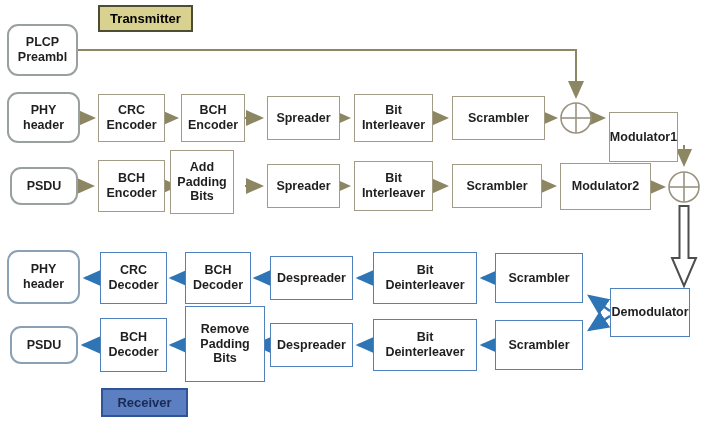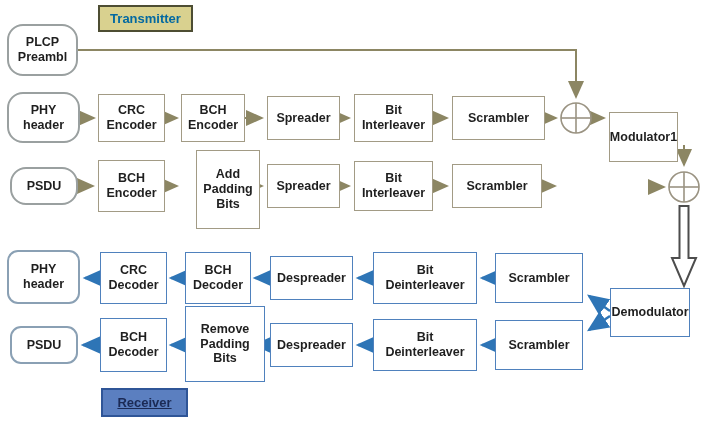--- a/index.html
+++ b/index.html
@@ -8,28 +8,28 @@
     font-family:"Liberation Sans",sans-serif;overflow:hidden;
   }
   .layer{position:absolute;left:0;top:0;width:718px;height:423px;}
   .box{
     position:absolute;display:flex;align-items:center;justify-content:center;
     text-align:center;font-weight:bold;font-size:12.5px;line-height:1.18;
     color:#1f1f1f;white-space:pre-line;background:#ffffff;box-sizing:border-box;
   }
   .tx-rect{border:1.5px solid #a29b85;}
   .rx-rect{border:1.5px solid #4f81bd;}
-  .tx-round{border:2px solid #9aa0a0;border-radius:16px;}
+  .tx-round{border:2px solid #9aa0a0;border-radius:11px;}
   .rx-round{border:2px solid #8aa0b4;border-radius:11px;}
   .tag{
     position:absolute;display:flex;align-items:center;justify-content:center;
     font-weight:bold;font-size:13px;box-sizing:border-box;
   }
-  .tag-tx{background:#d9d18f;border:2px solid #4d4d33;color:#0369a1;}
-  .tag-rx{background:#5b7fc0;border:2px solid #2f5597;color:#1b2a55;text-decoration:underline;}
+  .tag-tx{background:#d9d18f;border:2px solid #4d4d33;color:#000000;}
+  .tag-rx{background:#5b7fc0;border:2px solid #2f5597;color:#1b2a55;}
 </style>
 </head>
 <body>
 
 <div class="canvas">
 
   <svg class="layer" width="718" height="423" viewBox="0 0 718 423">
     <defs>
       <marker id="ma-tx" markerWidth="10" markerHeight="8" refX="8" refY="4" orient="auto">
         <path d="M0,0 L9,4 L0,8 z" fill="#8c8663"></path>
@@ -101,27 +101,28 @@
   <div class="box tx-rect" style="left:181px;top:94px;width:64px;height:48px">BCH
 Encoder</div>
   <div class="box tx-rect" style="left:267px;top:96px;width:73px;height:44px">Spreader</div>
   <div class="box tx-rect" style="left:354px;top:94px;width:79px;height:48px">Bit
 Interleaver</div>
   <div class="box tx-rect" style="left:452px;top:96px;width:93px;height:44px">Scrambler</div>
   <div class="box tx-rect" style="left:609px;top:112px;width:69px;height:50px">Modulator1</div>
 
   <div class="box tx-rect" style="left:98px;top:160px;width:67px;height:52px">BCH
 Encoder</div>
-  <div class="box tx-rect" style="left:196px;top:150px;width:64px;height:79px">Add
+  <div class="box tx-rect" style="left:170px;top:150px;width:64px;height:64px">Add
 Padding
 Bits</div>
   <div class="box tx-rect" style="left:267px;top:164px;width:73px;height:44px">Spreader</div>
   <div class="box tx-rect" style="left:354px;top:161px;width:79px;height:50px">Bit
 Interleaver</div>
   <div class="box tx-rect" style="left:452px;top:164px;width:90px;height:44px">Scrambler</div>
+  <div class="box tx-rect" style="left:560px;top:163px;width:91px;height:47px">Modulator2</div>
 
   <div class="box rx-rect" style="left:610px;top:288px;width:80px;height:49px">Demodulator</div>
 
   <div class="box rx-round" style="left:7px;top:250px;width:73px;height:54px">PHY
 header</div>
   <div class="box rx-rect" style="left:100px;top:252px;width:67px;height:52px">CRC
 Decoder</div>
   <div class="box rx-rect" style="left:185px;top:252px;width:66px;height:52px">BCH
 Decoder</div>
   <div class="box rx-rect" style="left:270px;top:256px;width:83px;height:44px">Despreader</div>

